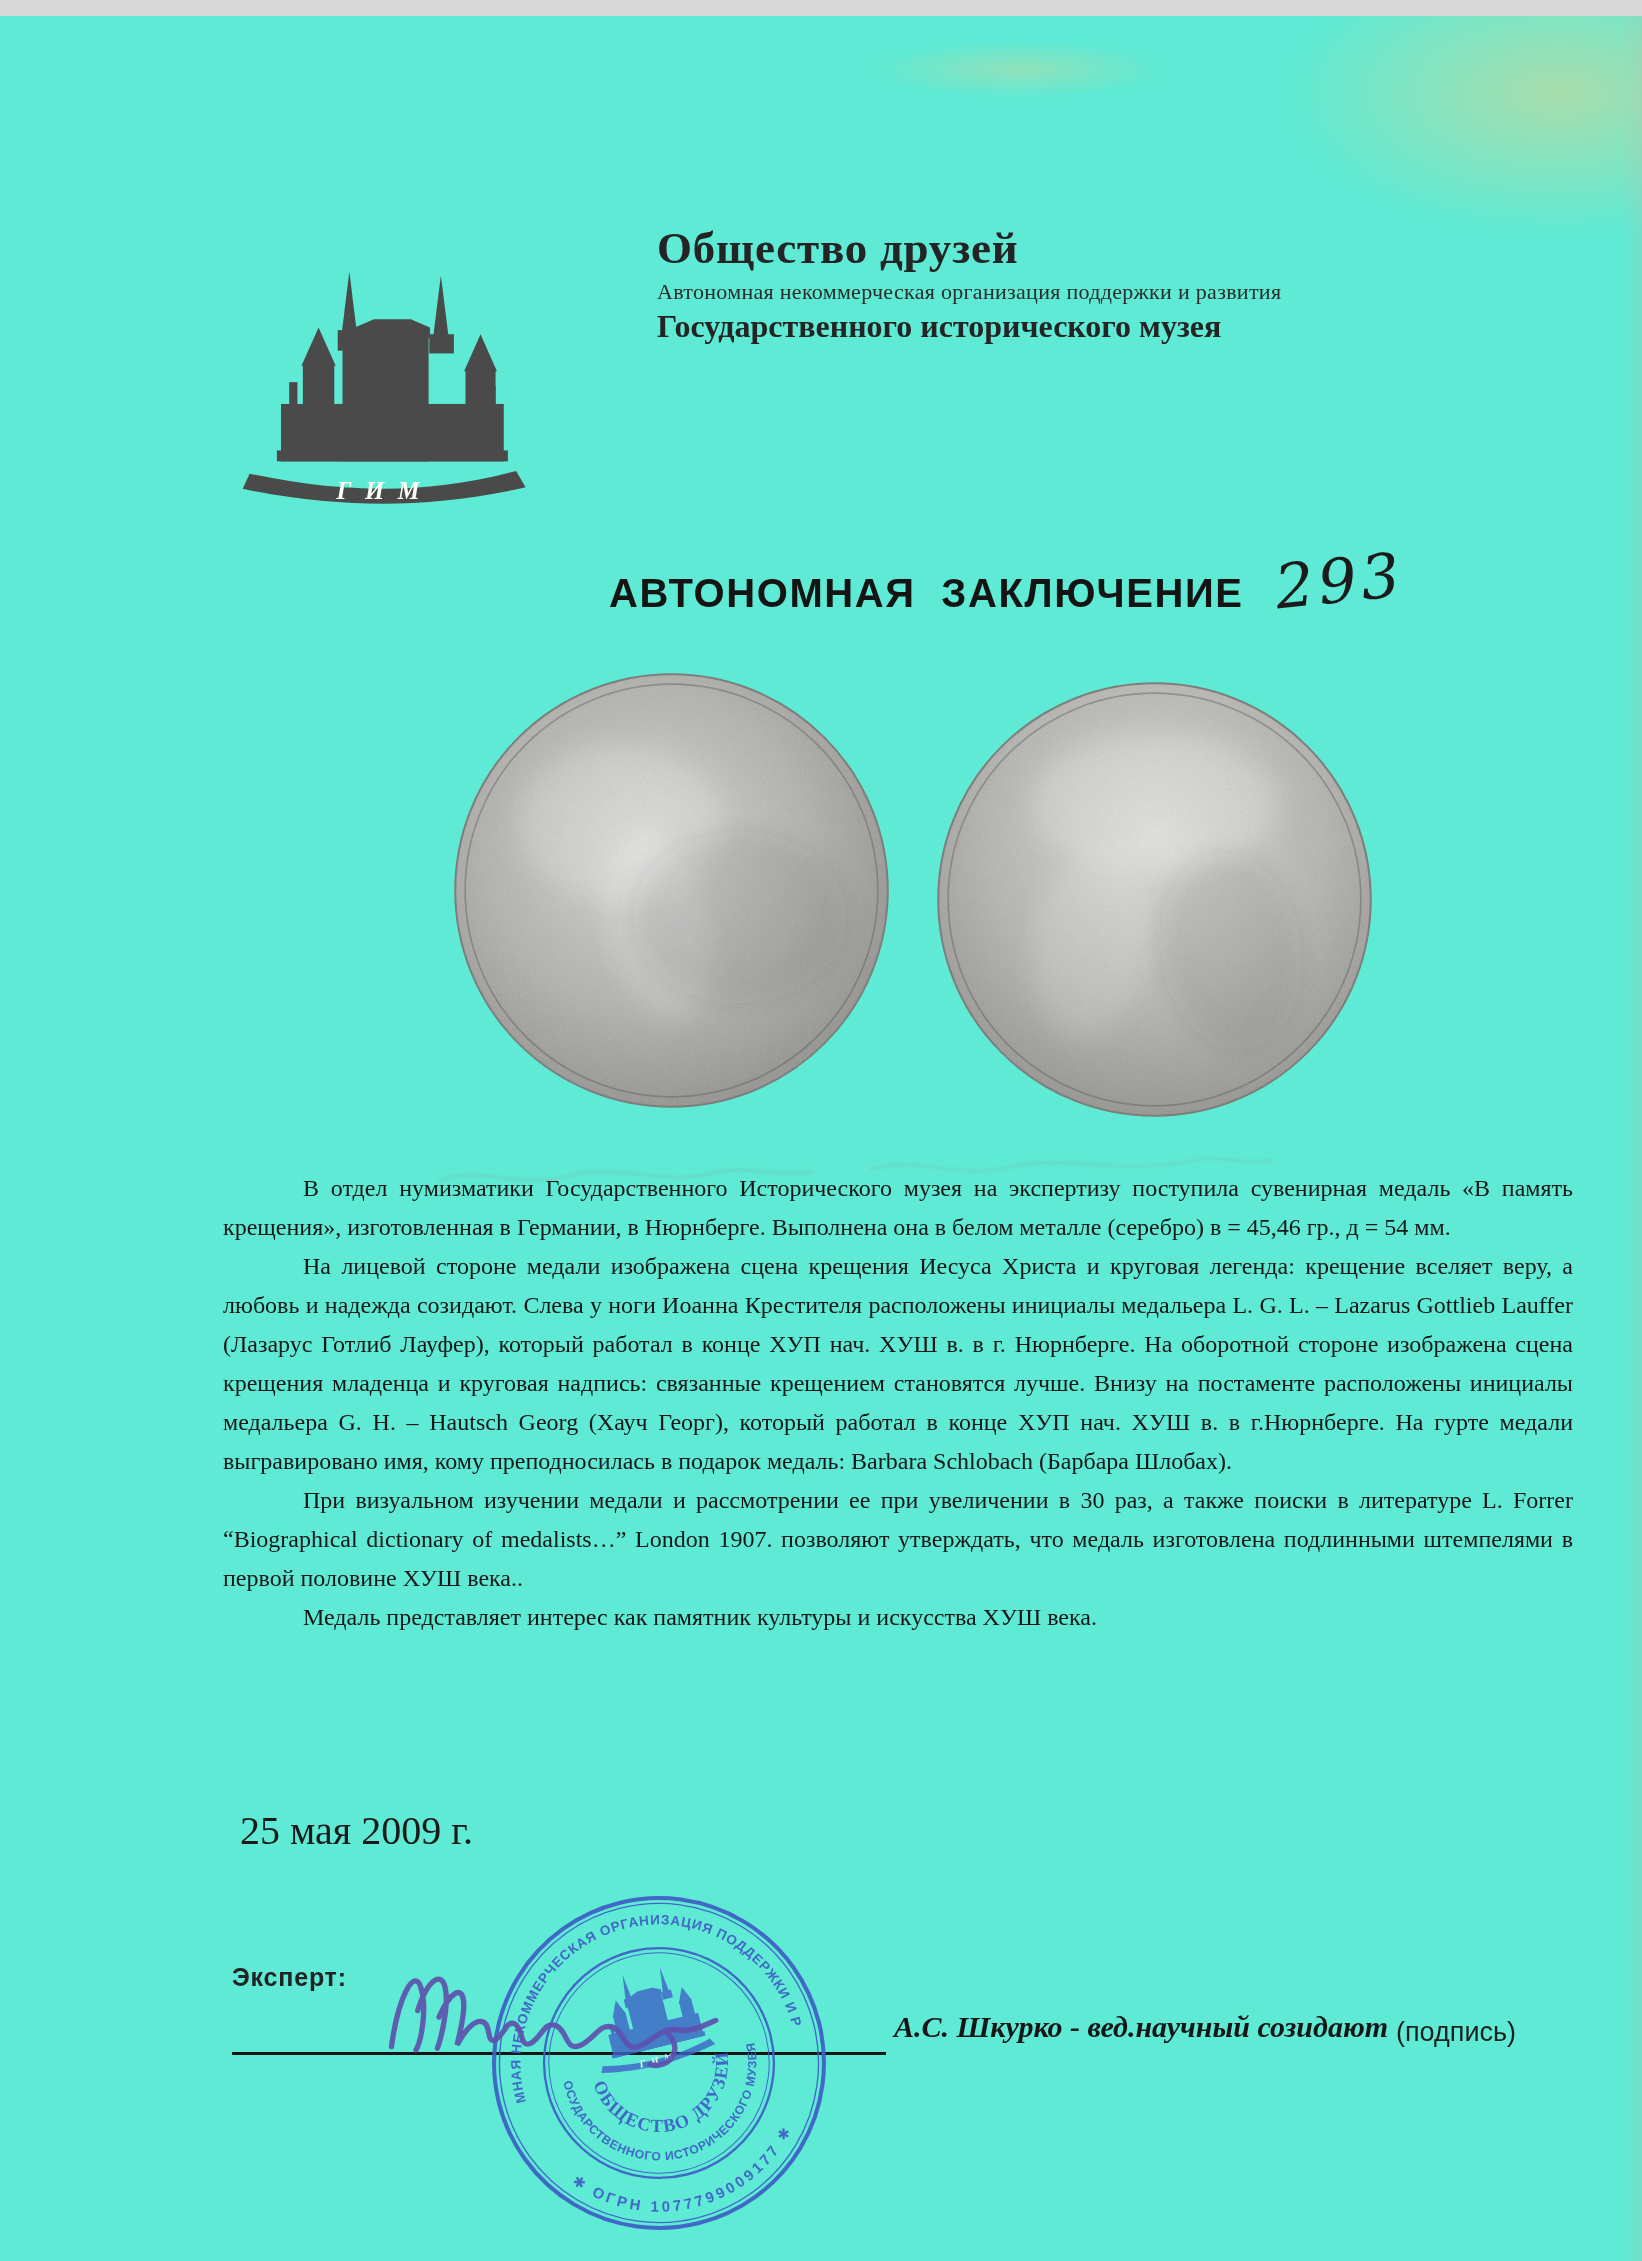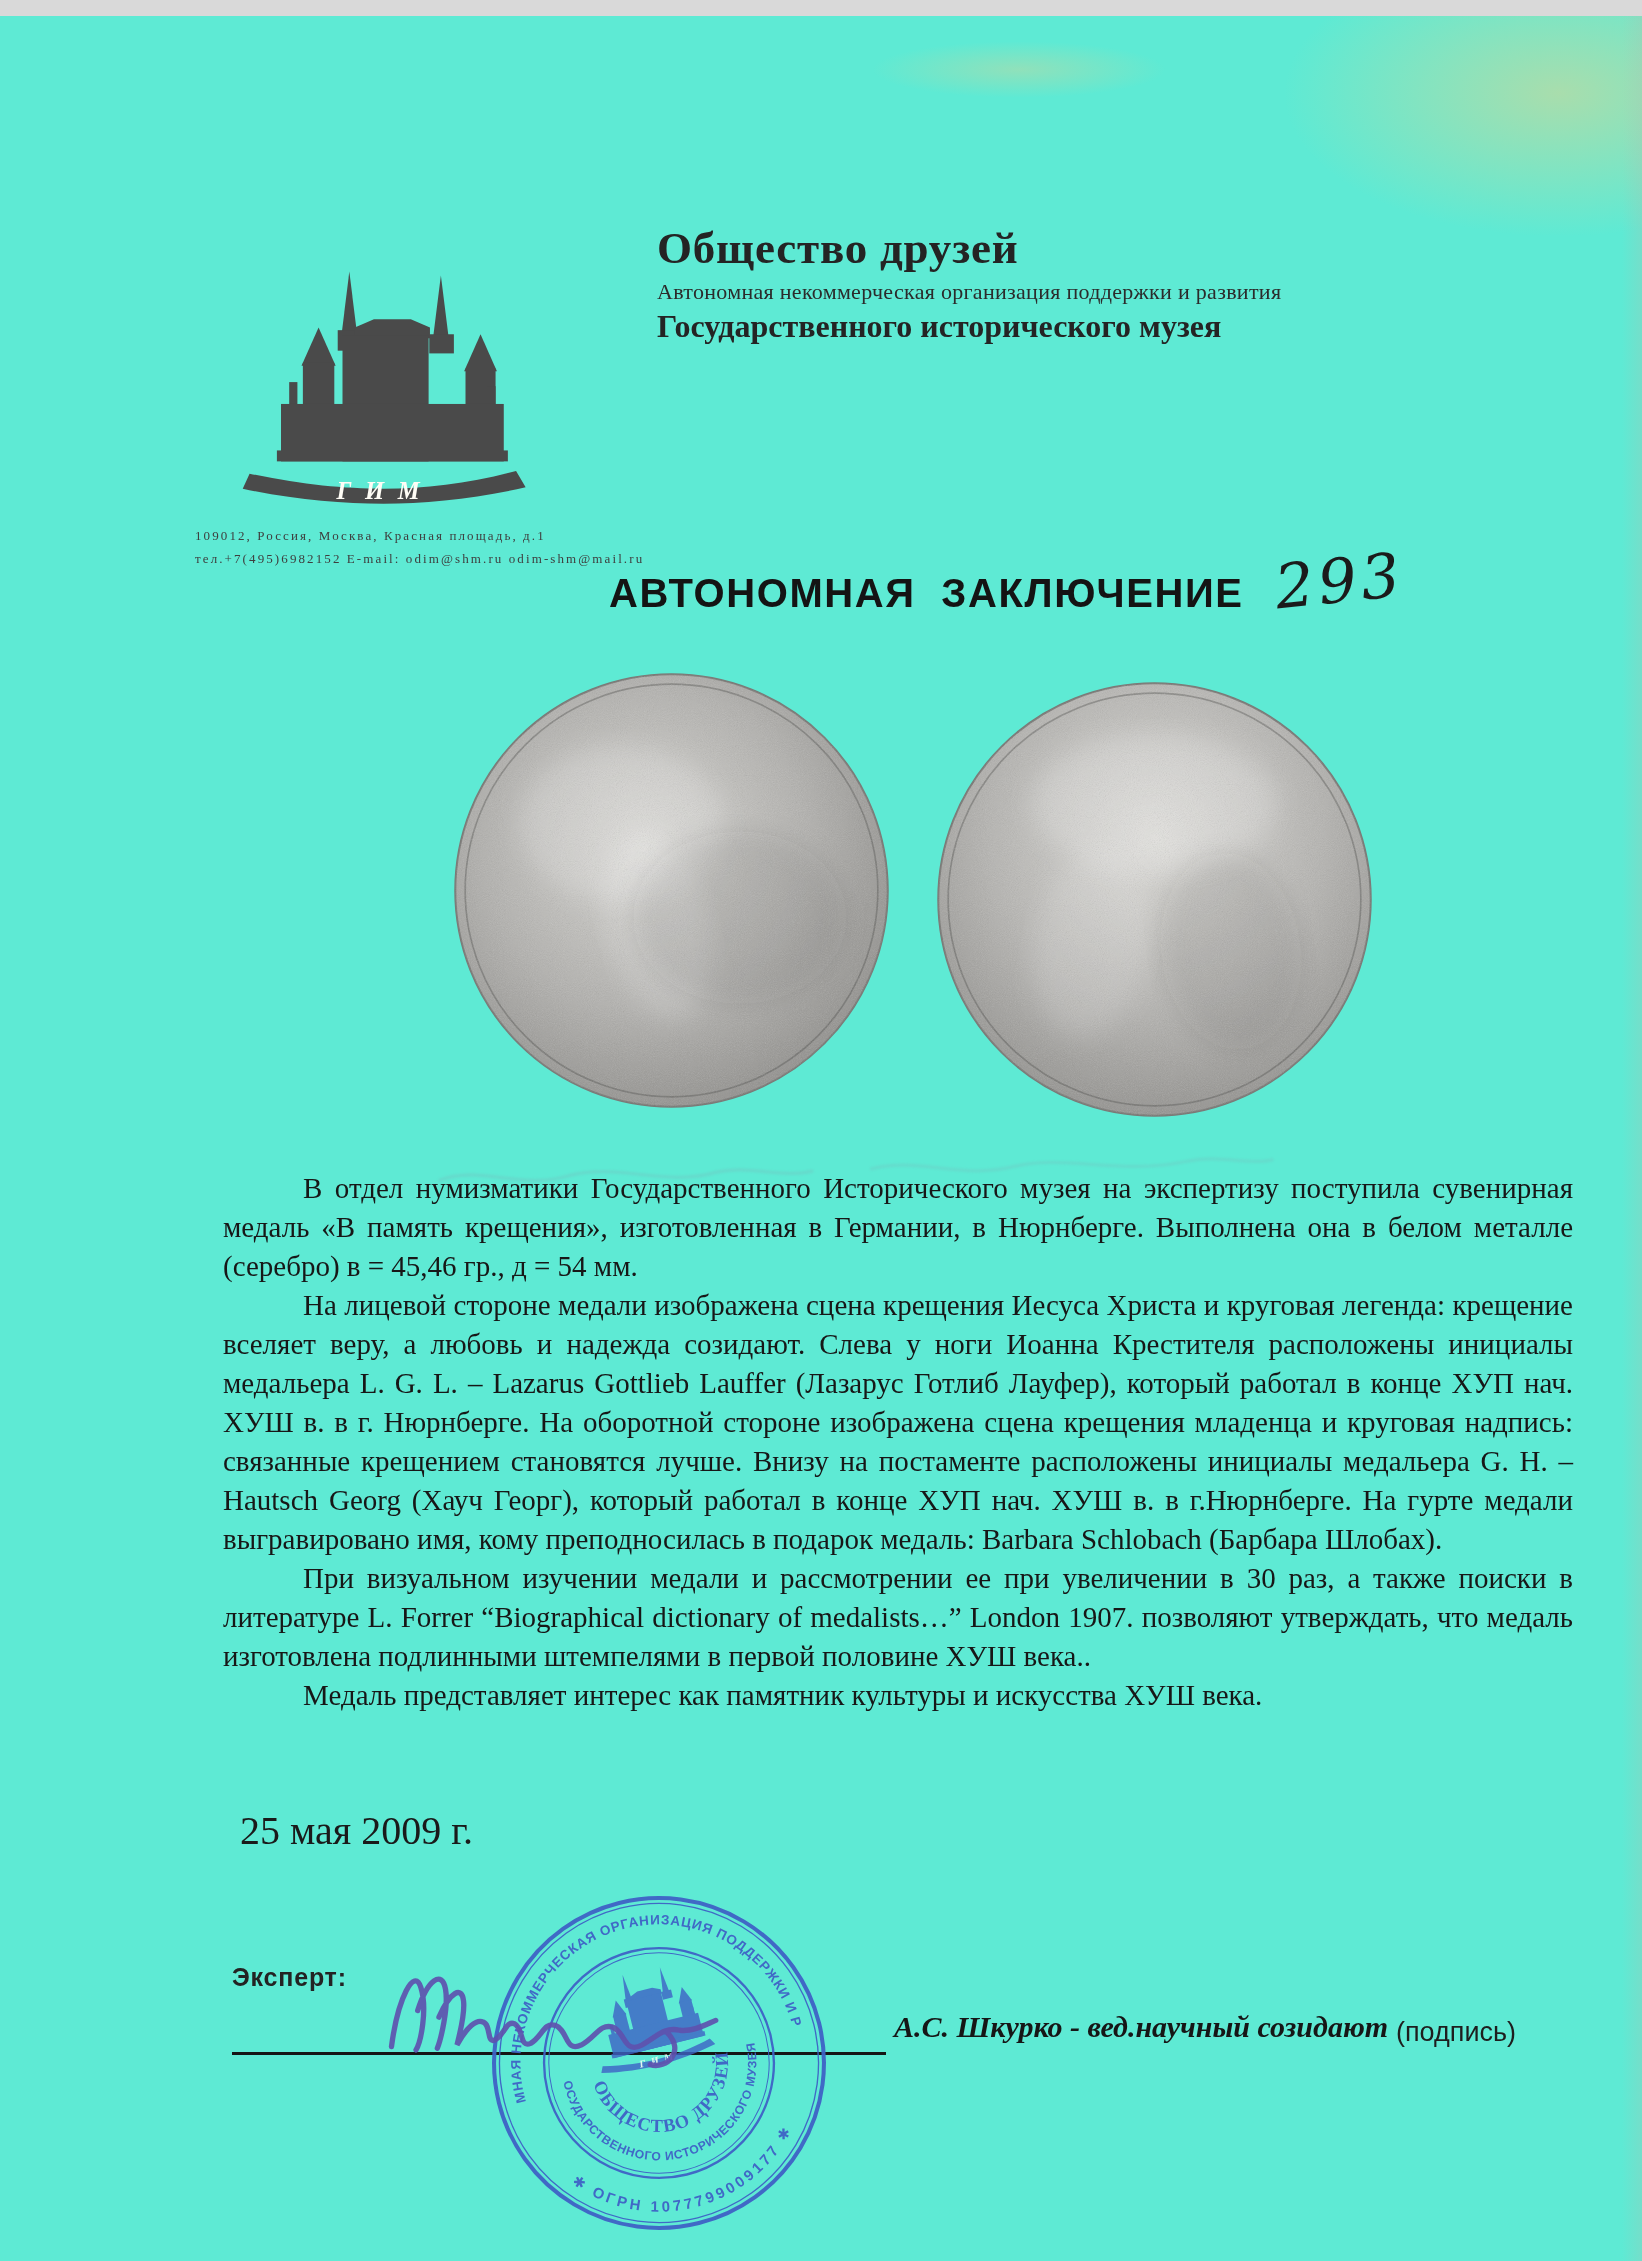--- a/index.html
+++ b/index.html
@@ -25,21 +25,21 @@
     font-family:"Liberation Sans","DejaVu Sans",sans-serif;
     font-size:40px;font-weight:bold;letter-spacing:1.6px;word-spacing:13px;color:#141414;}
   .doc-number{position:absolute;left:1275px;top:529px;
     font-family:"DejaVu Serif",serif;font-style:italic;font-size:61px;letter-spacing:4.1px;
     transform:rotate(-6deg);color:#1b1b1b;}
   .medal{position:absolute;}
   .medal.obv{left:452px;top:655px;width:439px;height:439px;}
   .medal.rev{left:935px;top:664px;width:439px;height:439px;}
   .ghosts{position:absolute;left:427px;top:1132px;width:854px;height:57px;filter:blur(1.3px);opacity:.5;}
   .main-text{position:absolute;left:223px;top:1153px;width:1350px;
-    font-size:29px;line-height:39px;text-align:justify;color:#171717;}
+    font-size:24px;line-height:39px;text-align:justify;color:#171717;}
   .main-text p{margin:0;text-indent:80px;}
   .date-line{position:absolute;left:240px;top:1791px;font-size:40px;color:#1a1a1a;}
   .expert-label{position:absolute;left:232px;top:1947px;
     font-family:"Liberation Sans","DejaVu Sans",sans-serif;
     font-size:25px;font-weight:bold;letter-spacing:0.8px;color:#232323;}
   .sig-line{position:absolute;left:232px;top:2036px;width:654px;height:2.5px;background:#151515;}
   .stamp{position:absolute;left:490px;top:1878px;width:338px;height:338px;
     transform:rotate(-14deg);opacity:.95;}
   .signature{position:absolute;left:378px;top:1934px;width:361px;height:131px;}
   .expert-name{position:absolute;left:894px;top:1994px;font-size:30px;
@@ -82,24 +82,20 @@
   <svg class="logo" viewBox="0 0 420 380" xmlns="http://www.w3.org/2000/svg" xmlns:xlink="http://www.w3.org/1999/xlink">
     <use href="#gim-building" xlink:href="#gim-building" fill="#4a4a4a"></use>
   </svg>
 
   <div class="org">
     <div class="org-line1">Общество друзей</div>
     <div class="org-line2">Автономная некоммерческая организация поддержки и развития</div>
     <div class="org-line3">Государственного исторического музея</div>
   </div>
 
-  <div class="addr">
-    <div>109012, Россия, Москва, Красная площадь, д.1</div>
-    <div>тел.+7(495)6982152 E-mail: odim@shm.ru odim-shm@mail.ru</div>
-  </div>
 
   <div class="doc-title">АВТОНОМНАЯ ЗАКЛЮЧЕНИЕ</div>
   <div class="doc-number">293</div>
 
   <svg class="medal obv" viewBox="0 0 534 534" xmlns="http://www.w3.org/2000/svg">
     <defs>
       <radialGradient id="mgL" cx="44%" cy="40%" r="68%">
         <stop offset="0%" stop-color="#d7d6d2"></stop>
           <stop offset="55%" stop-color="#b2b1ae"></stop>
         <stop offset="85%" stop-color="#979693"></stop>

